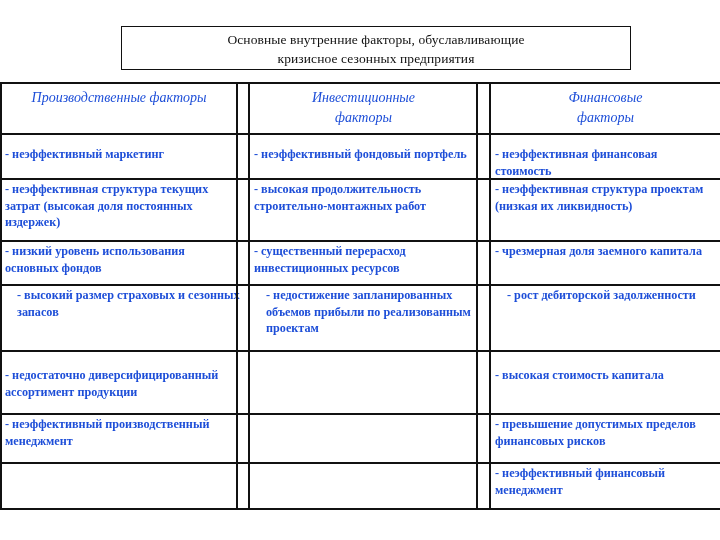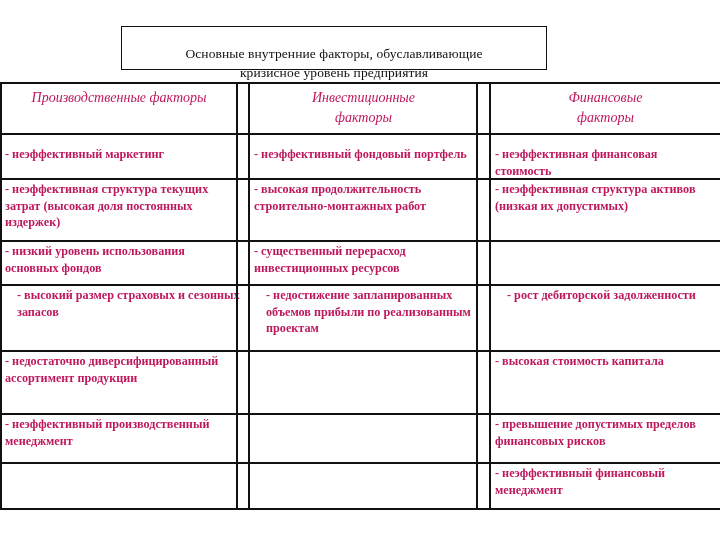--- a/index.html
+++ b/index.html
@@ -12,28 +12,28 @@
       height: 540px;
       position: relative;
       overflow: hidden;
       font-family: "Liberation Serif", "DejaVu Serif", serif;
       color: #111111;
     }
     .title-box {
       position: absolute;
       left: 121px;
       top: 26px;
-      width: 426px;
+      width: 510px;
       height: 44px;
       border: 1.5px solid #111;
       box-sizing: border-box;
       text-align: center;
       font-size: 13.5px;
       line-height: 19px;
-      padding-top: 17px;
+      padding-top: 3px;
       letter-spacing: 0.1px;
     }
     .title-box .line { display: block; }
 
     .grid {
       position: absolute;
       left: 0;
       top: 82px;
       width: 720px;
     }
@@ -43,21 +43,21 @@
       width: 720px;
     }
     .cell {
       position: absolute;
       top: 0;
       box-sizing: border-box;
       font-size: 12.2px;
       line-height: 16.5px;
       padding: 3px 4px 0 5px;
       font-weight: bold;
-      color: #be185d;
+      color: #1d4ed8;
     }
     .col1 { left: 0; width: 237px; }
     .col2 { left: 249px; width: 228px; }
     .col3 { left: 490px; width: 230px; }
 
     .header .cell {
       font-style: italic;
       font-weight: normal;
       font-size: 14px;
       line-height: 20px;
@@ -76,21 +76,21 @@
       position: absolute;
       height: 1.5px;
       background: #111;
     }
   </style>
 </head>
 <body>
 
 <div class="title-box">
   <span class="line">Основные внутренние факторы, обуславливающие</span>
-  <span class="line">кризисное уровень предприятия</span>
+  <span class="line">кризисное сезонных предприятия</span>
 </div>
 
 <div class="grid">
 
   <div class="row header" style="top:0; height:51px;">
     <div class="cell col1">
       <span>Производственные факторы</span>
     </div>
     <div class="cell col2">
       <span style="display:block">Инвестиционные</span>
@@ -104,35 +104,36 @@
 
   <div class="row" style="top:61px; height:45px;">
     <div class="cell col1">- неэффективный маркетинг</div>
     <div class="cell col2">- неэффективный фондовый портфель</div>
     <div class="cell col3">- неэффективная финансовая стоимость</div>
   </div>
 
   <div class="row" style="top:96px; height:62px;">
     <div class="cell col1">- неэффективная структура текущих затрат (высокая доля постоянных издержек)</div>
     <div class="cell col2">- высокая продолжительность строительно-монтажных работ</div>
-    <div class="cell col3">- неэффективная структура активов (низкая их допустимых)</div>
+    <div class="cell col3">- неэффективная структура проектам (низкая их ликвидность)</div>
   </div>
 
   <div class="row" style="top:158px; height:44px;">
     <div class="cell col1">- низкий уровень использования основных фондов</div>
     <div class="cell col2">- существенный перерасход инвестиционных ресурсов</div>
+    <div class="cell col3">- чрезмерная доля заемного капитала</div>
   </div>
 
   <div class="row" style="top:202px; height:66px;margin-left:12px;">
     <div class="cell col1">- высокий размер страховых и сезонных запасов</div>
     <div class="cell col2">- недостижение запланированных объемов прибыли по реализованным проектам</div>
     <div class="cell col3">- рост дебиторской задолженности</div>
   </div>
 
-  <div class="row" style="top:268px; height:63px;">
+  <div class="row" style="top:282px; height:63px;">
     <div class="cell col1">- недостаточно диверсифицированный ассортимент продукции</div>
     <div class="cell col3">- высокая стоимость капитала</div>
   </div>
 
   <div class="row" style="top:331px; height:49px;">
     <div class="cell col1">- неэффективный производственный менеджмент</div>
     <div class="cell col2"></div>
     <div class="cell col3">- превышение допустимых пределов финансовых рисков</div>
   </div>
 

